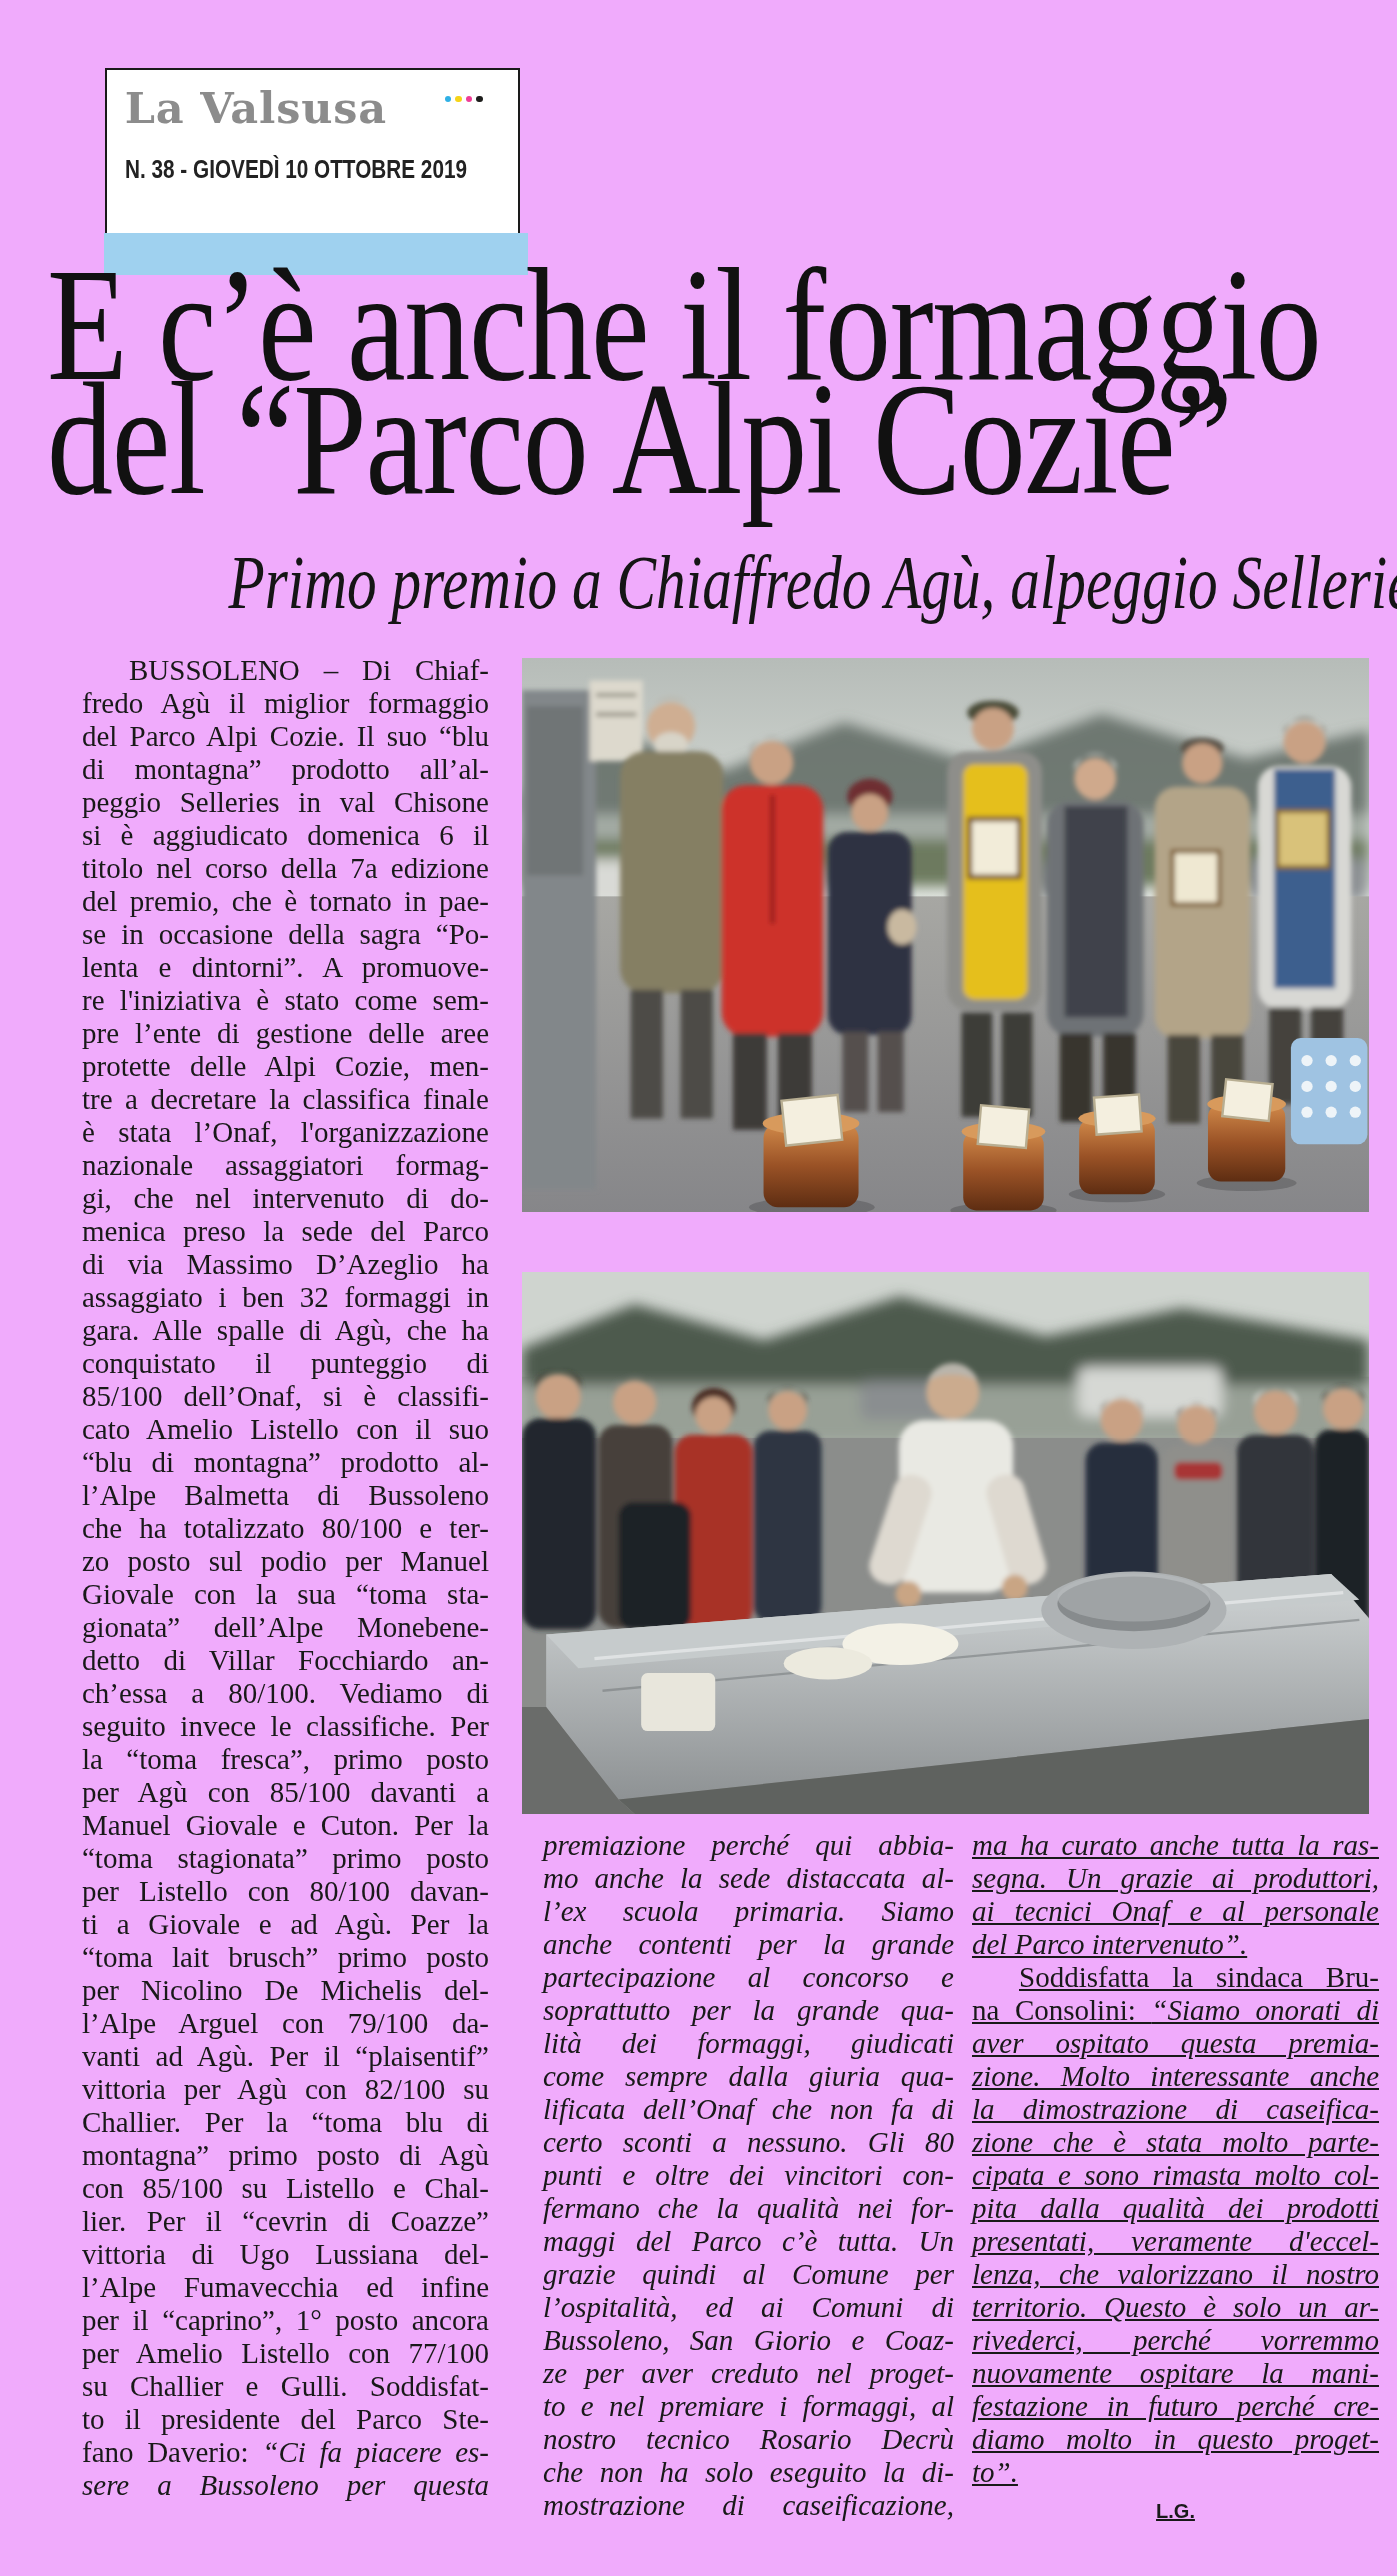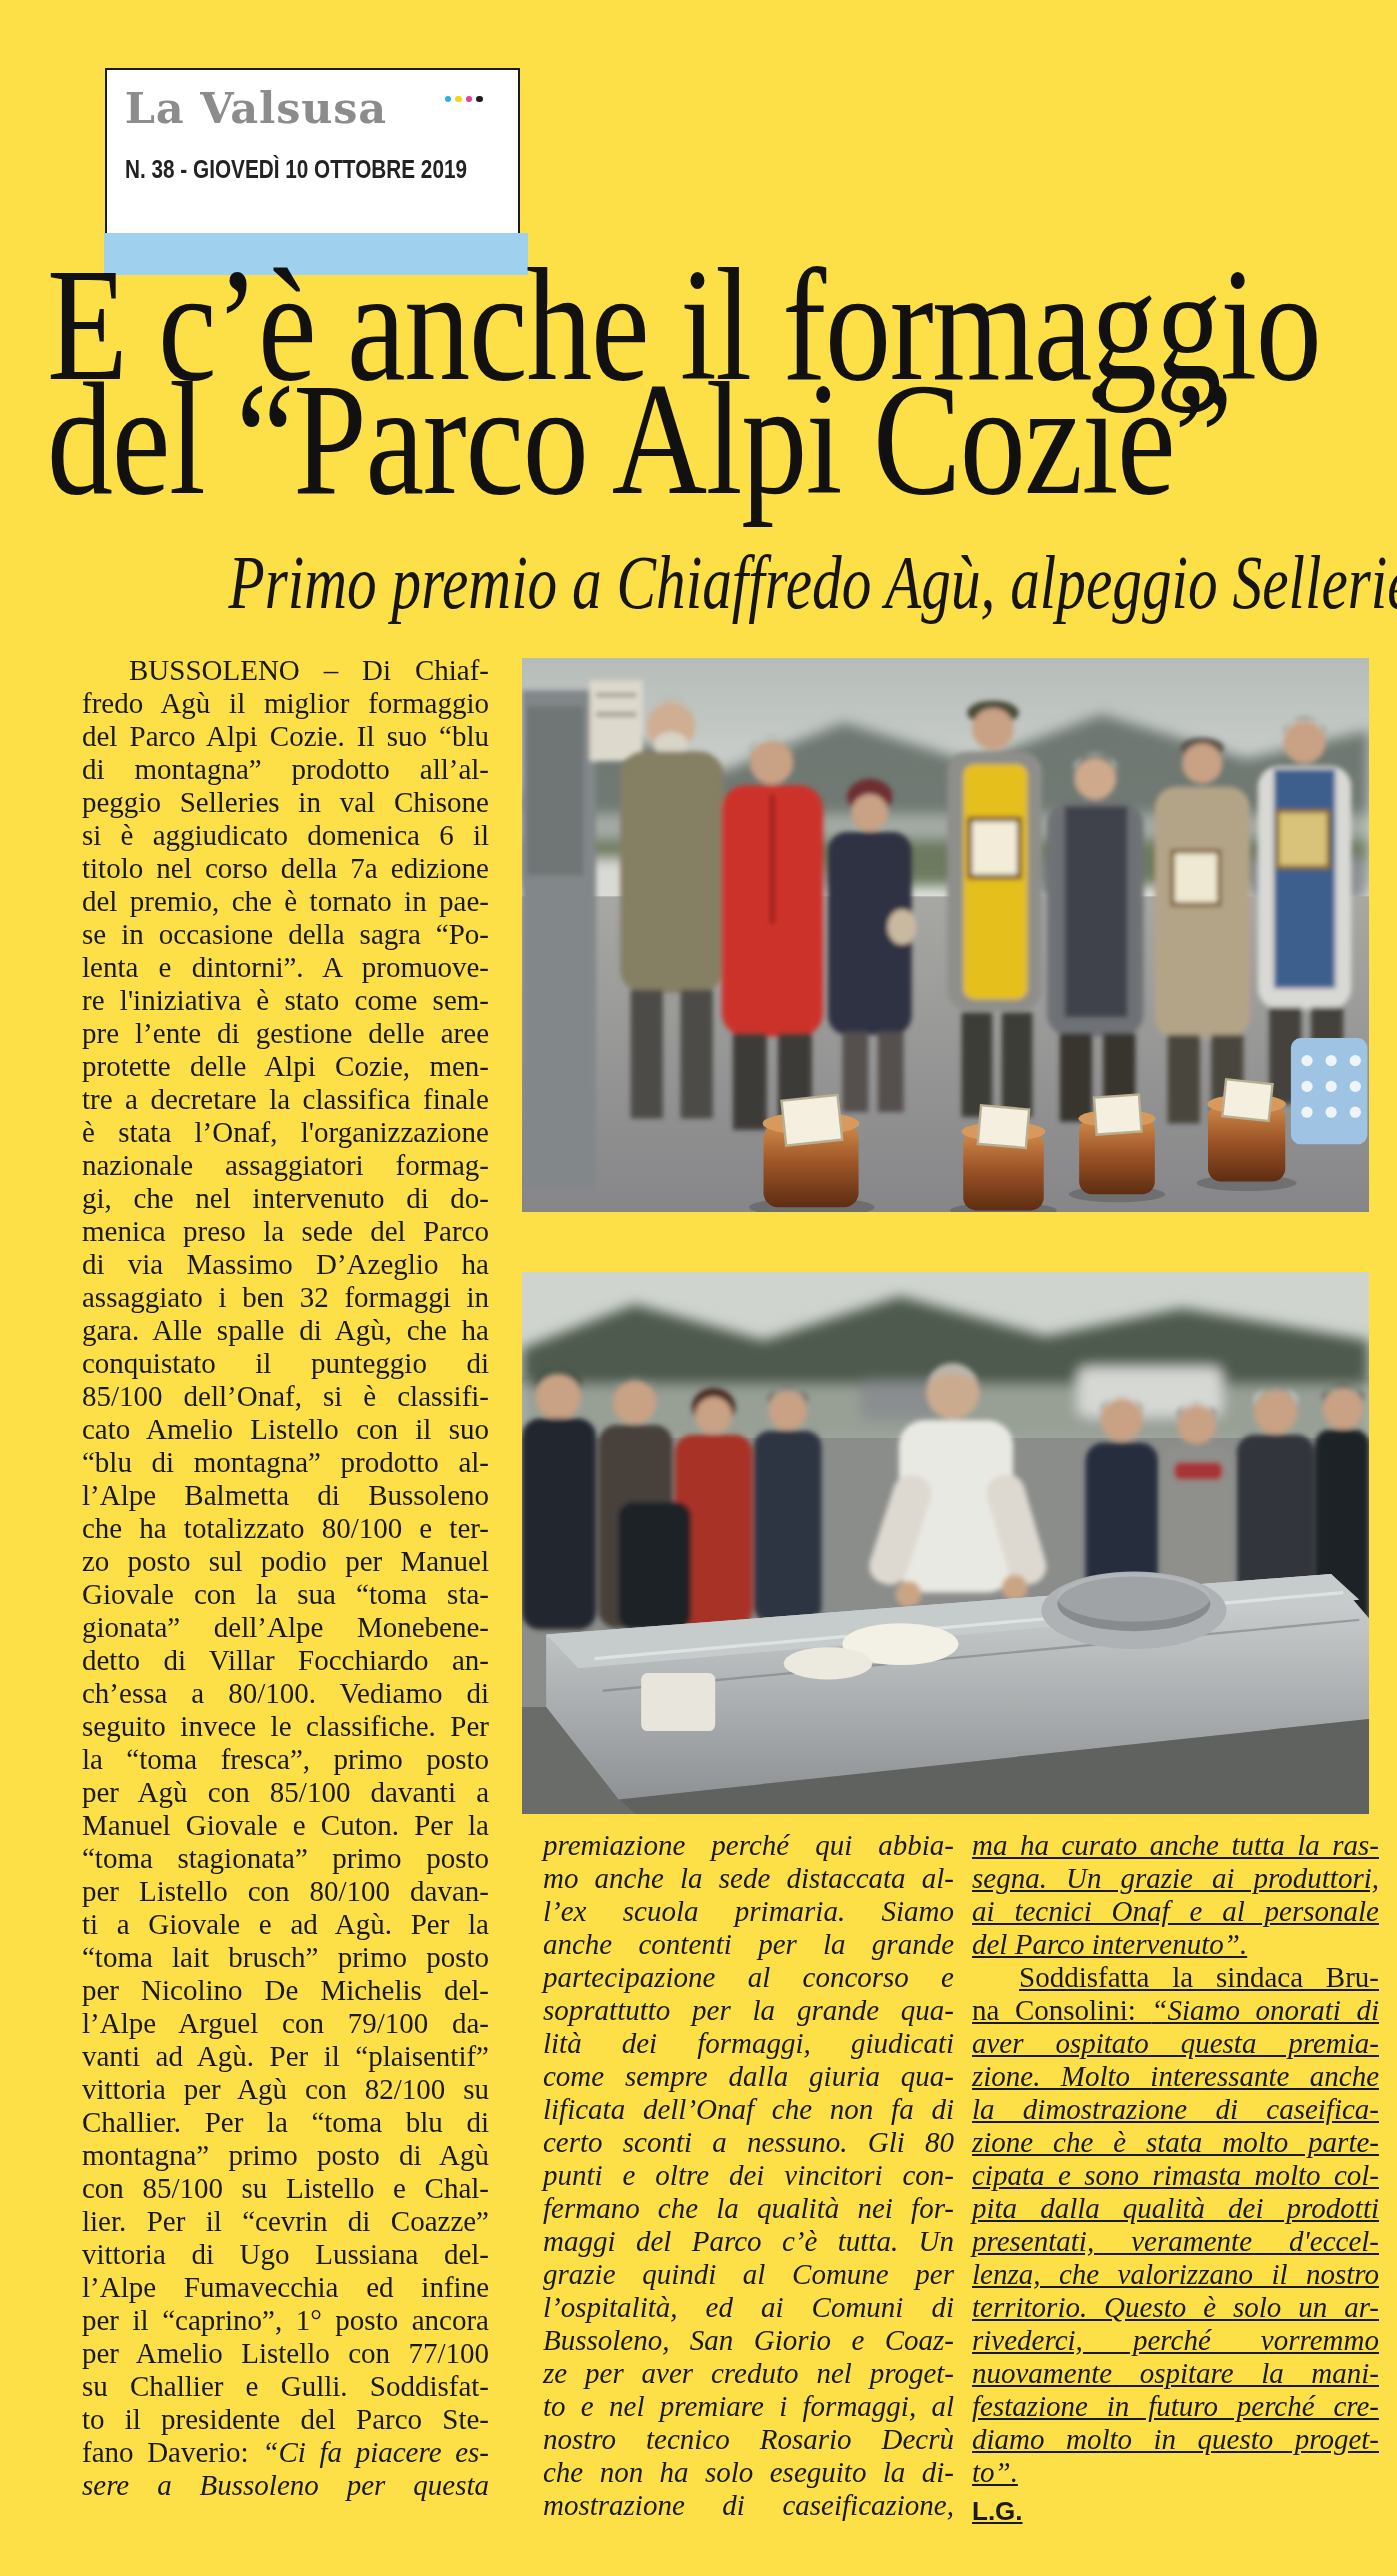--- a/index.html
+++ b/index.html
@@ -1,16 +1,16 @@
 <!DOCTYPE html>
 <html style="font-size:13px"><head>
 <meta charset="utf-8">
 <style>
   html,body{margin:0;padding:0;background:#ffffff;}
-  .page{position:relative;width:1397px;height:2576px;background:#fde047;overflow:hidden;
+  .page{position:relative;width:1397px;height:2576px;background:#f0abfc;overflow:hidden;
         font-family:"Liberation Serif", serif;color:#1b1b1b;}
 
   
   .mast-box{position:absolute;left:105px;top:68px;width:415px;height:165px;
             border:2.4px solid #1a1a1a;border-bottom:none;box-sizing:border-box;background:#fff;}
   .mast-logo{position:absolute;left:17.7px;top:13px;font-family:"DejaVu Serif", serif;
              font-weight:bold;font-size:43px;color:#8c8c8c;letter-spacing:0.8px;white-space:nowrap;}
   .mast-issue{position:absolute;left:17.7px;top:84px;font-family:"Liberation Sans", sans-serif;
               font-weight:bold;font-size:26.6px;color:#222;white-space:nowrap;
               transform:scaleX(0.78);transform-origin:left top;letter-spacing:0px;}
@@ -40,22 +40,22 @@
   .tline .rg{font-style:normal;}
 
   
   .photo{position:absolute;left:522px;overflow:hidden;background:#b7bbb6;}
   .photo-top{top:658px;width:847px;height:554px;}
   .photo-bottom{top:1272px;width:847px;height:542px;}
   .photo svg{display:block;width:100%;height:100%;}
   .caption{position:absolute;left:522px;top:1224px;width:813px;
            font-family:"Liberation Sans", sans-serif;font-weight:bold;font-size:23px;
            color:#222;white-space:nowrap;}
-  .byline{margin-top:6.4px;text-align:left;font-family:"Liberation Sans", sans-serif;
-          font-weight:bold;font-size:26px;color:#1a1a1a;}
+  .byline{margin-top:6.4px;text-align:center;font-family:"Liberation Sans", sans-serif;
+          font-weight:bold;font-size:20px;color:#1a1a1a;}
 </style>
 </head>
 <body>
 
 <div class="page">
 
   <div class="mast-box">
     <div class="mast-logo">La Valsusa</div>
     <div class="mast-issue">N. 38 - GIOVEDÌ 10 OTTOBRE 2019</div>
     <div class="mast-dots">

